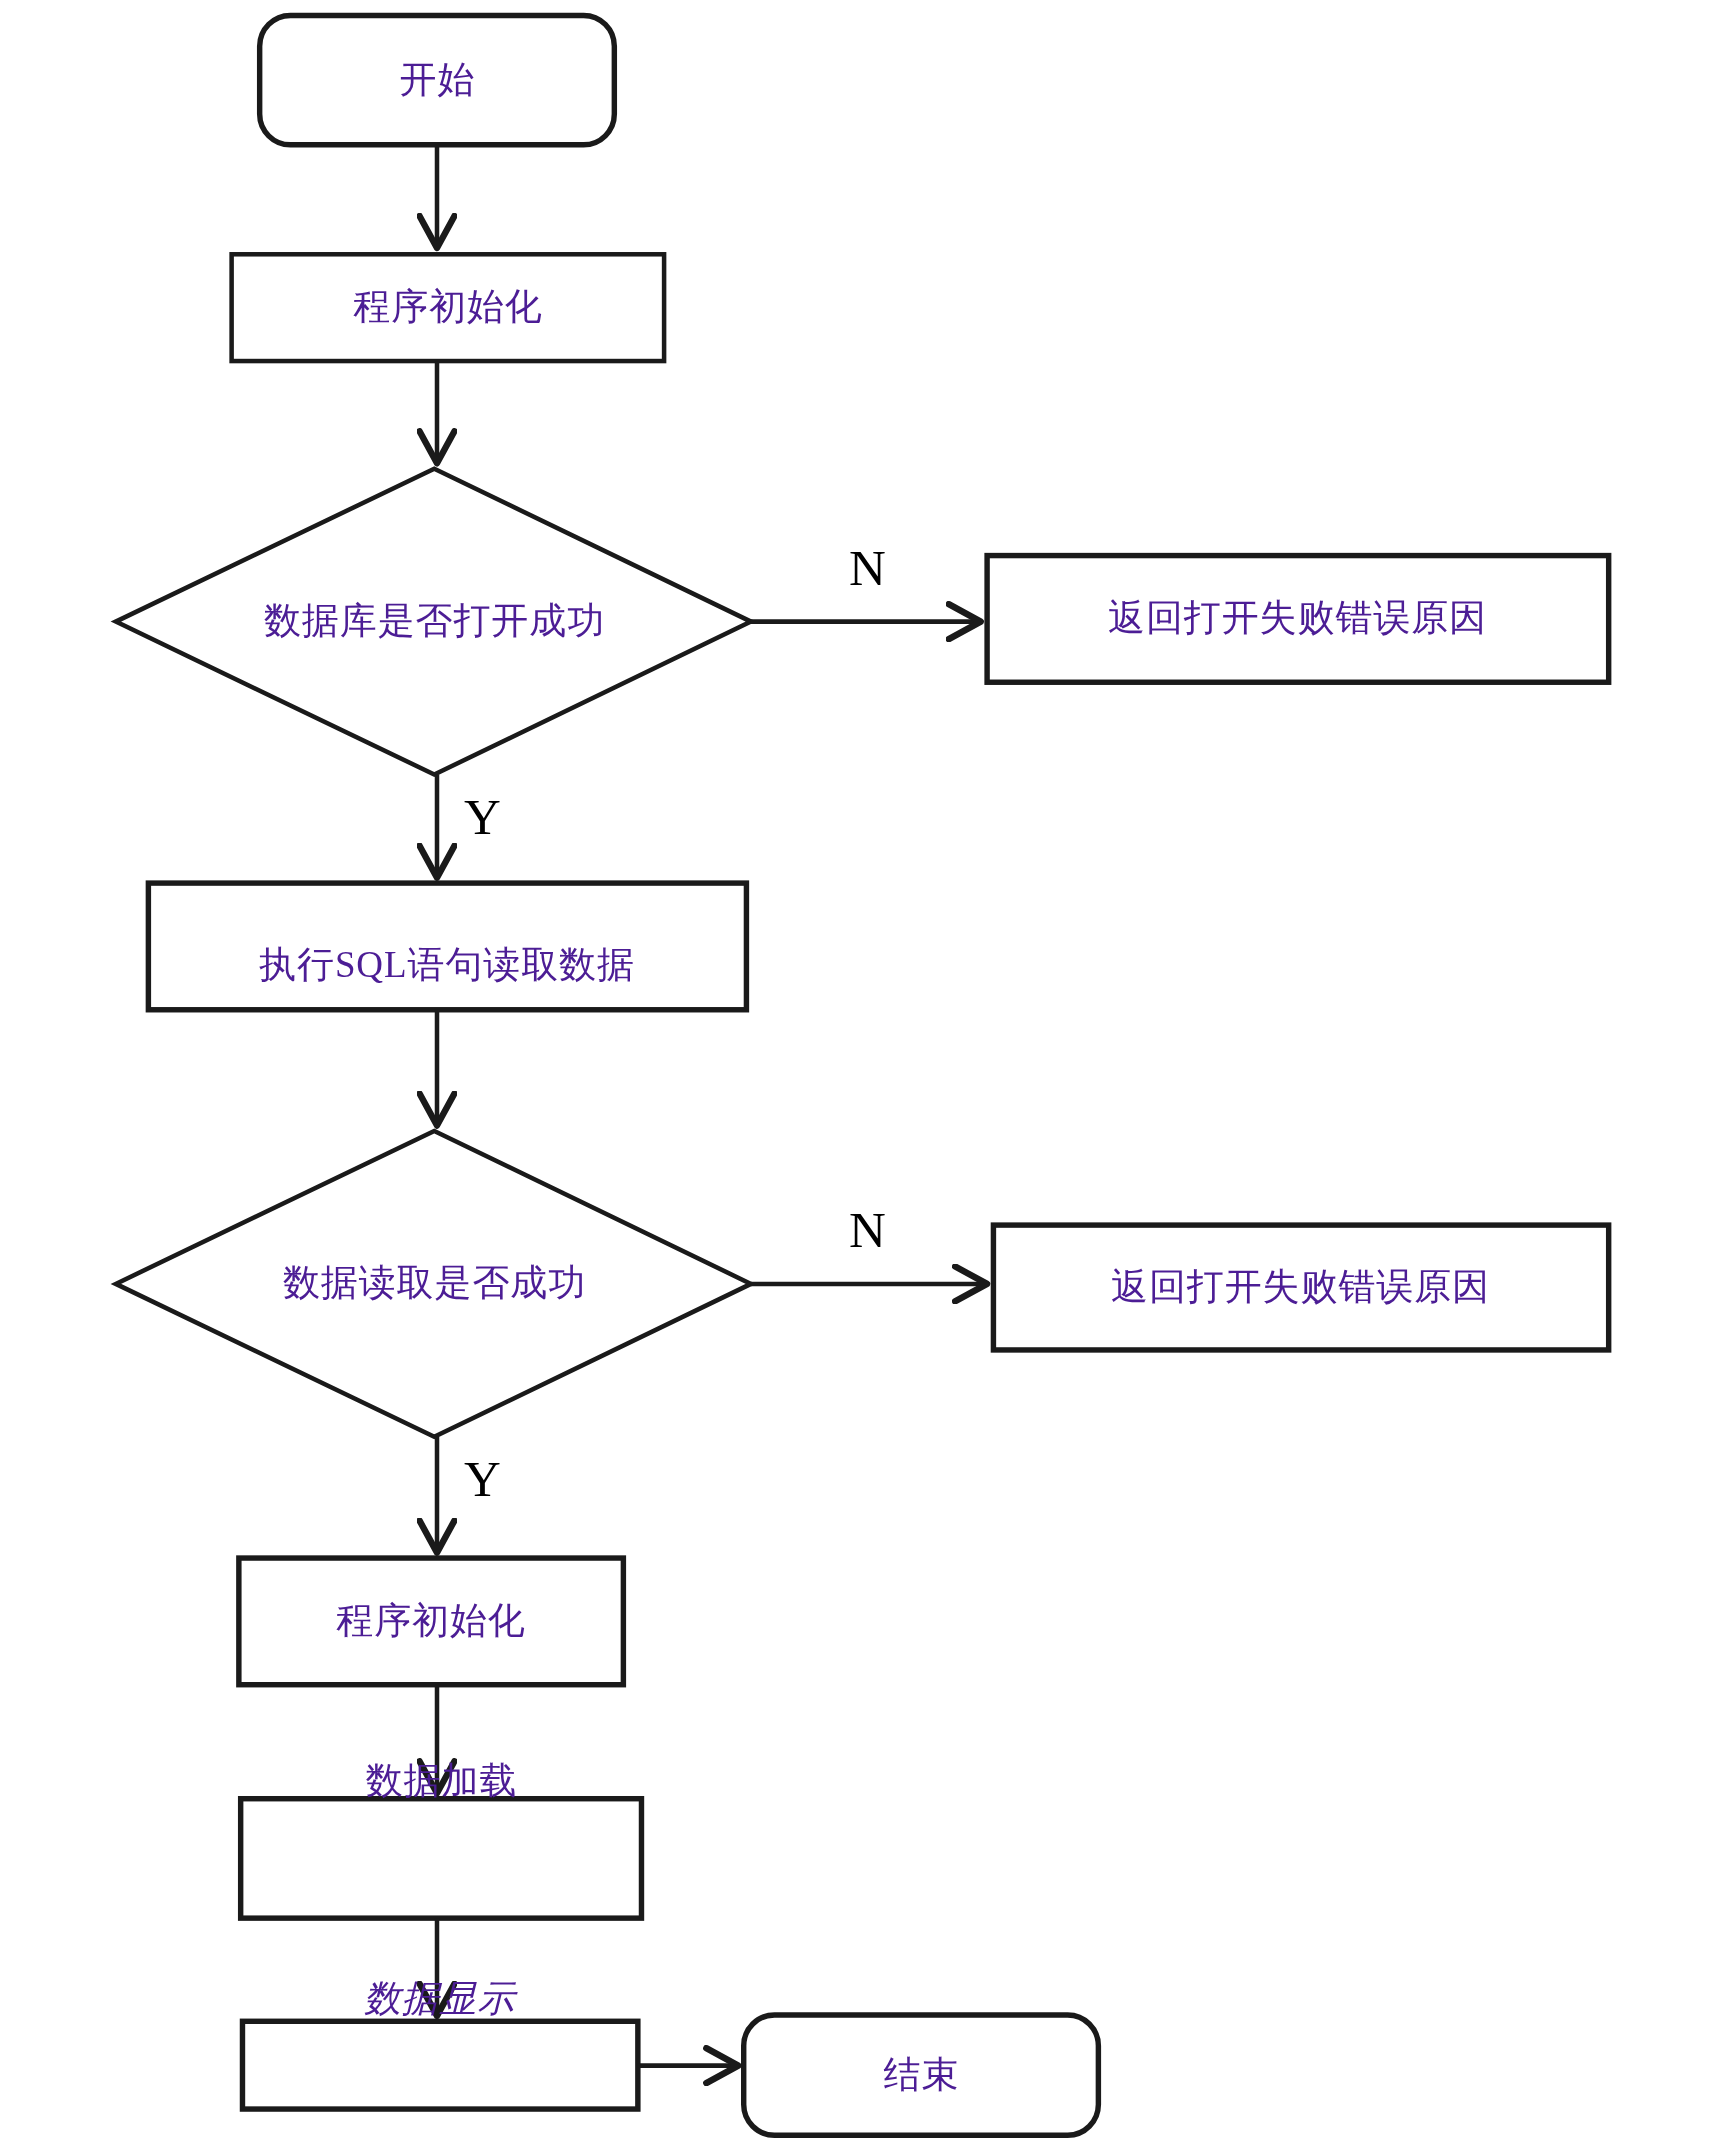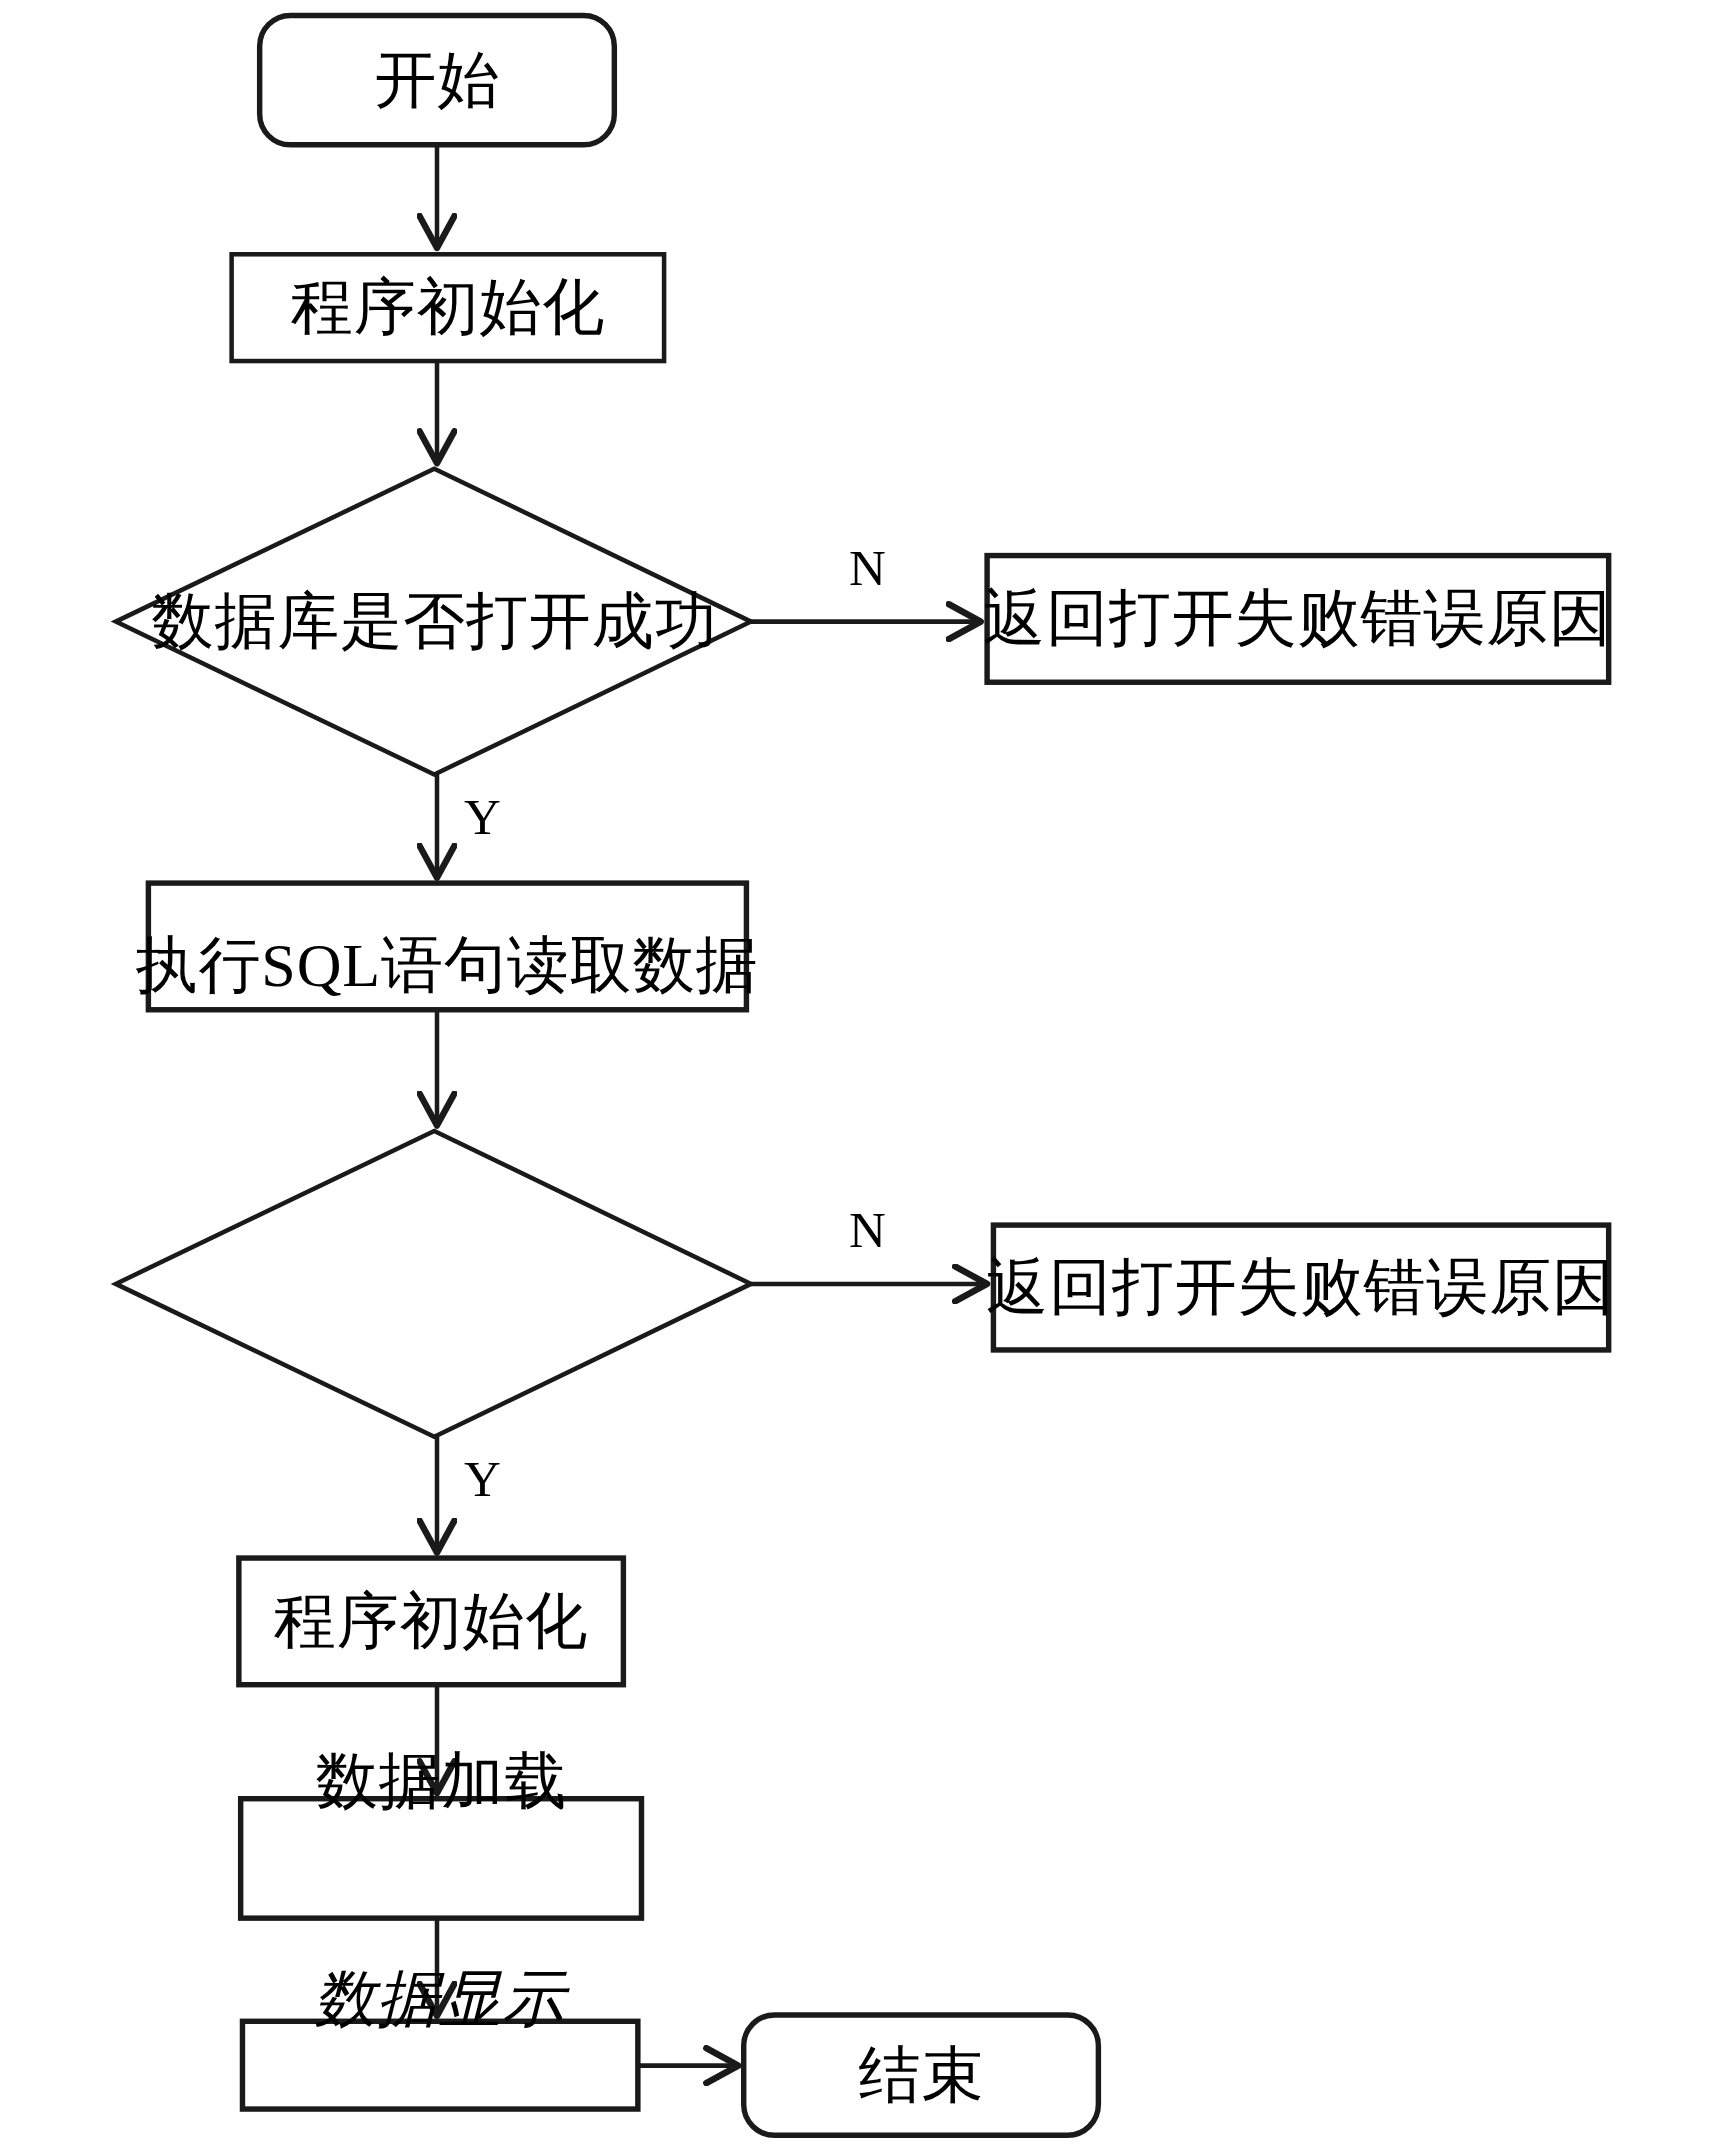--- a/index.html
+++ b/index.html
@@ -23,23 +23,23 @@
     left: 0;
     width: 1710px;
     height: 2148px;
   }
   .node-label {
     position: absolute;
     display: flex;
     align-items: center;
     justify-content: center;
     text-align: center;
-    color: #000000;
+    color: #4c1d95;
     font-family: "Liberation Serif", "DejaVu Serif", serif;
-    font-size: 62px;
+    font-size: 37px;
     line-height: 1.1;
     letter-spacing: 0.9px;
     white-space: nowrap;
     pointer-events: none;
   }
   .edge-label {
     position: absolute;
     color: #000000;
     font-family: "Liberation Serif", "DejaVu Serif", serif;
     font-size: 51px;
@@ -104,20 +104,21 @@
   <div class="node-label" style="left:260px; top:15.4px; width:355px; height:129px;">开始</div>
 
   <div class="node-label" style="left:232px; top:254px; width:432px; height:107px;">程序初始化</div>
 
   <div class="node-label" style="left:163px; top:576px; width:543px; height:90px;">数据库是否打开成功</div>
 
   <div class="node-label" style="left:987px; top:555px; width:621px; height:127px;">返回打开失败错误原因</div>
 
   <div class="node-label" style="left:148px; top:902px; width:598px; height:127px;">执行SQL语句读取数据</div>
 
+  <div class="node-label" style="left:163px; top:1238px; width:543px; height:90px;">数据读取是否成功</div>
 
   <div class="node-label" style="left:993px; top:1225px; width:615px; height:125px;">返回打开失败错误原因</div>
 
   <div class="node-label" style="left:239px; top:1558px; width:384px; height:127px;">程序初始化</div>
 
   <div class="node-label" style="left:241px; top:1722px; width:401px; height:119px;">数据加载</div>
 
   <div class="node-label" style="left:242px; top:1955px; width:395px; height:88px;font-style:italic;">数据显示</div>
 
   <div class="node-label" style="left:744px; top:2015px; width:355px; height:120px;">结束</div>

